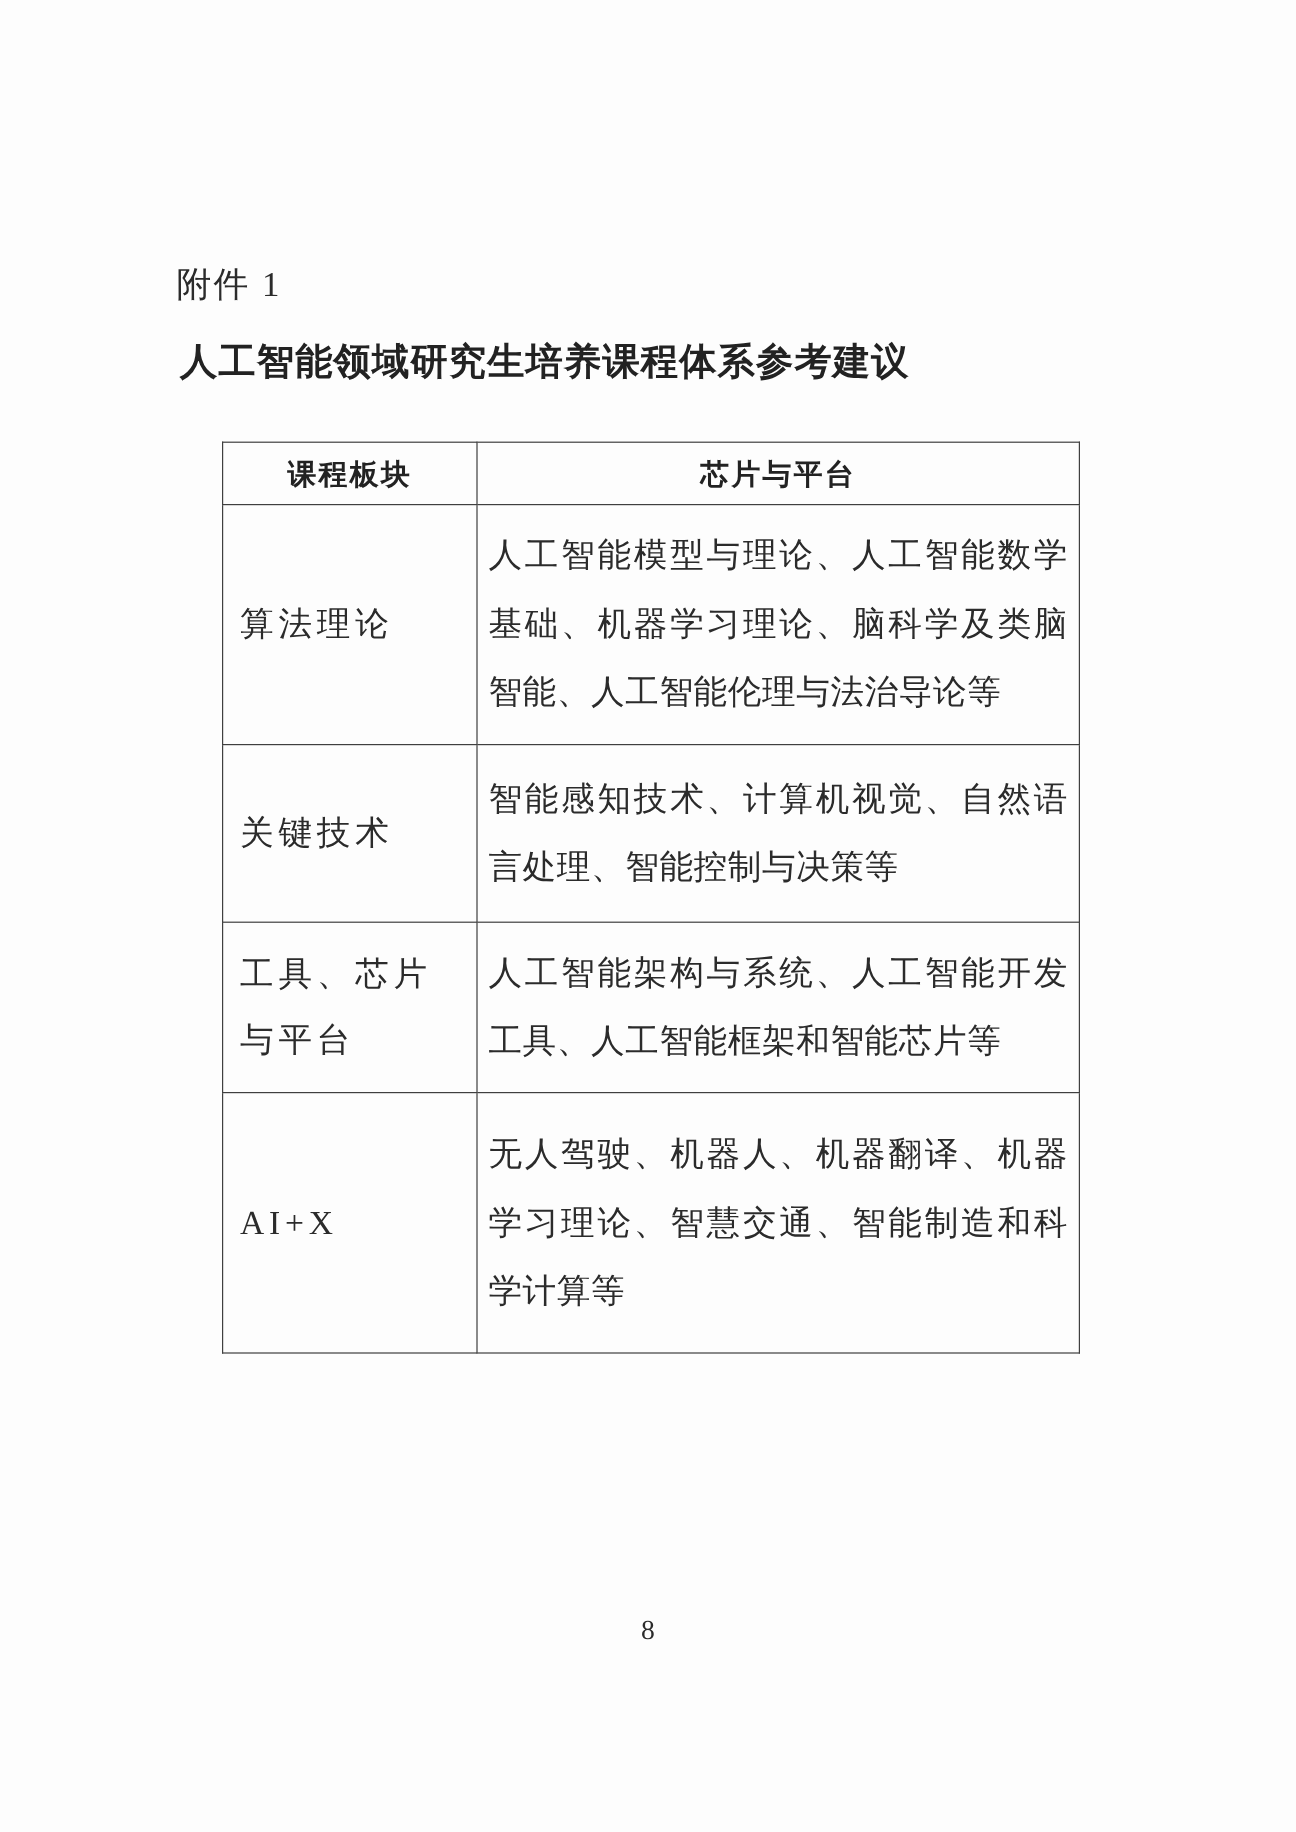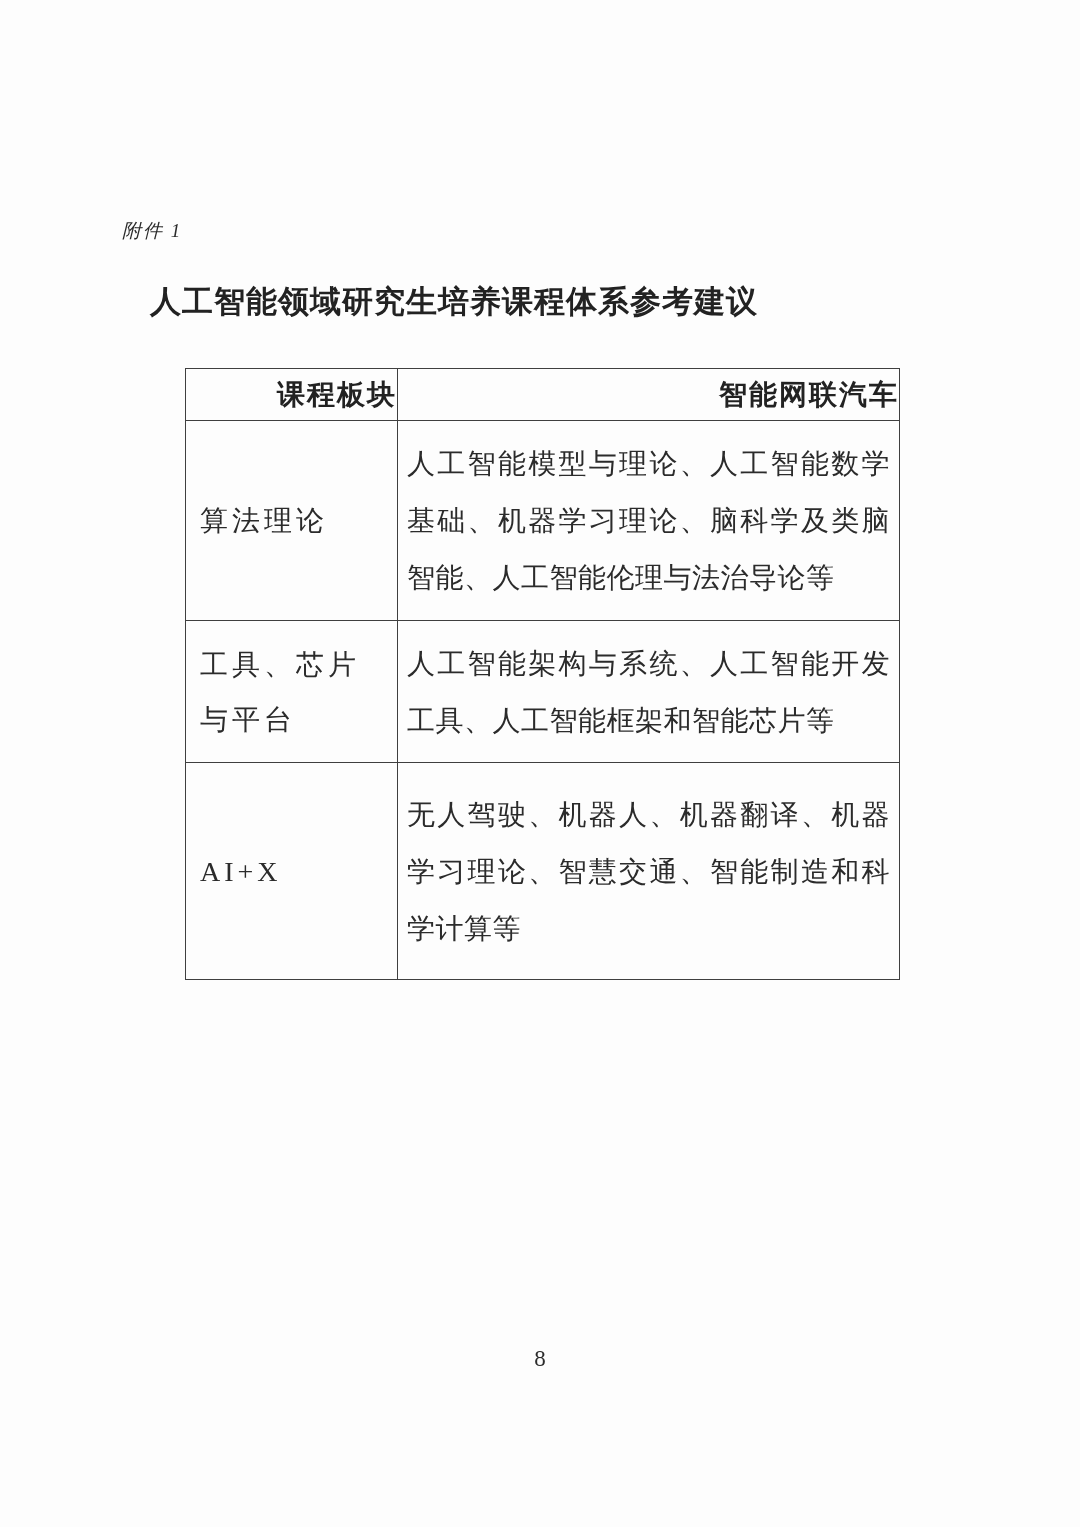--- a/index.html
+++ b/index.html
@@ -11,26 +11,25 @@
   html,body{background:var(--background);}
   body{
     width:1080px;
     height:1527px;
     position:relative;
     font-family:"Liberation Serif","DejaVu Serif",serif;
     color:var(--text);
   }
   .attachment-label{
     position:absolute;
-    left:122px;
+    left:147px;
     top:218px;
-    font-size:19px;
+    font-size:29px;
     letter-spacing:2px;
     font-family:"Liberation Serif","DejaVu Serif",serif;
-    font-style:italic;
   }
   .doc-title{
     position:absolute;
     left:0;
     top:281px;
     width:908px;
     text-align:center;
     font-size:31px;
     font-weight:bold;
     letter-spacing:1px;
@@ -49,23 +48,23 @@
   .course-table col.c2{width:502px;}
   .course-table th,
   .course-table td{
     border:1.5px solid var(--border);
     vertical-align:middle;
   }
   .course-table th{
     height:52px;
     font-family:"Liberation Sans","DejaVu Sans",sans-serif;
     font-weight:bold;
-    font-size:28px;
+    font-size:24px;
     letter-spacing:2px;
-    text-align:right;
+    text-align:center;
     color:#222;
   }
   .course-table td.module-cell{
     text-align:left;
     font-size:28px;
     letter-spacing:4px;
     line-height:55px;
     padding:0 14px;
   }
   .course-table td.directions-cell{
@@ -101,27 +100,31 @@
   <h1 class="doc-title">人工智能领域研究生培养课程体系参考建议</h1>
 
   <table class="course-table">
     <colgroup>
         <col class="c1">
         <col class="c2">
       </colgroup>
     <thead>
       <tr>
         <th>课程板块</th>
-        <th>智能网联汽车</th>
+        <th>芯片与平台</th>
       </tr>
     </thead>
     <tbody>
       <tr class="row-h200">
         <td class="module-cell">算法理论</td>
         <td class="directions-cell">人工智能模型与理论、人工智能数学基础、机器学习理论、脑科学及类脑智能、人工智能伦理与法治导论等</td>
+      </tr>
+      <tr class="row-h148">
+        <td class="module-cell">关键技术</td>
+        <td class="directions-cell">智能感知技术、计算机视觉、自然语言处理、智能控制与决策等</td>
       </tr>
       <tr class="row-h142">
         <td class="module-cell">工具、芯片与平台</td>
         <td class="directions-cell">人工智能架构与系统、人工智能开发工具、人工智能框架和智能芯片等</td>
       </tr>
       <tr class="row-h217">
         <td class="module-cell">AI+X</td>
         <td class="directions-cell">无人驾驶、机器人、机器翻译、机器学习理论、智慧交通、智能制造和科学计算等</td>
       </tr>
     </tbody>

